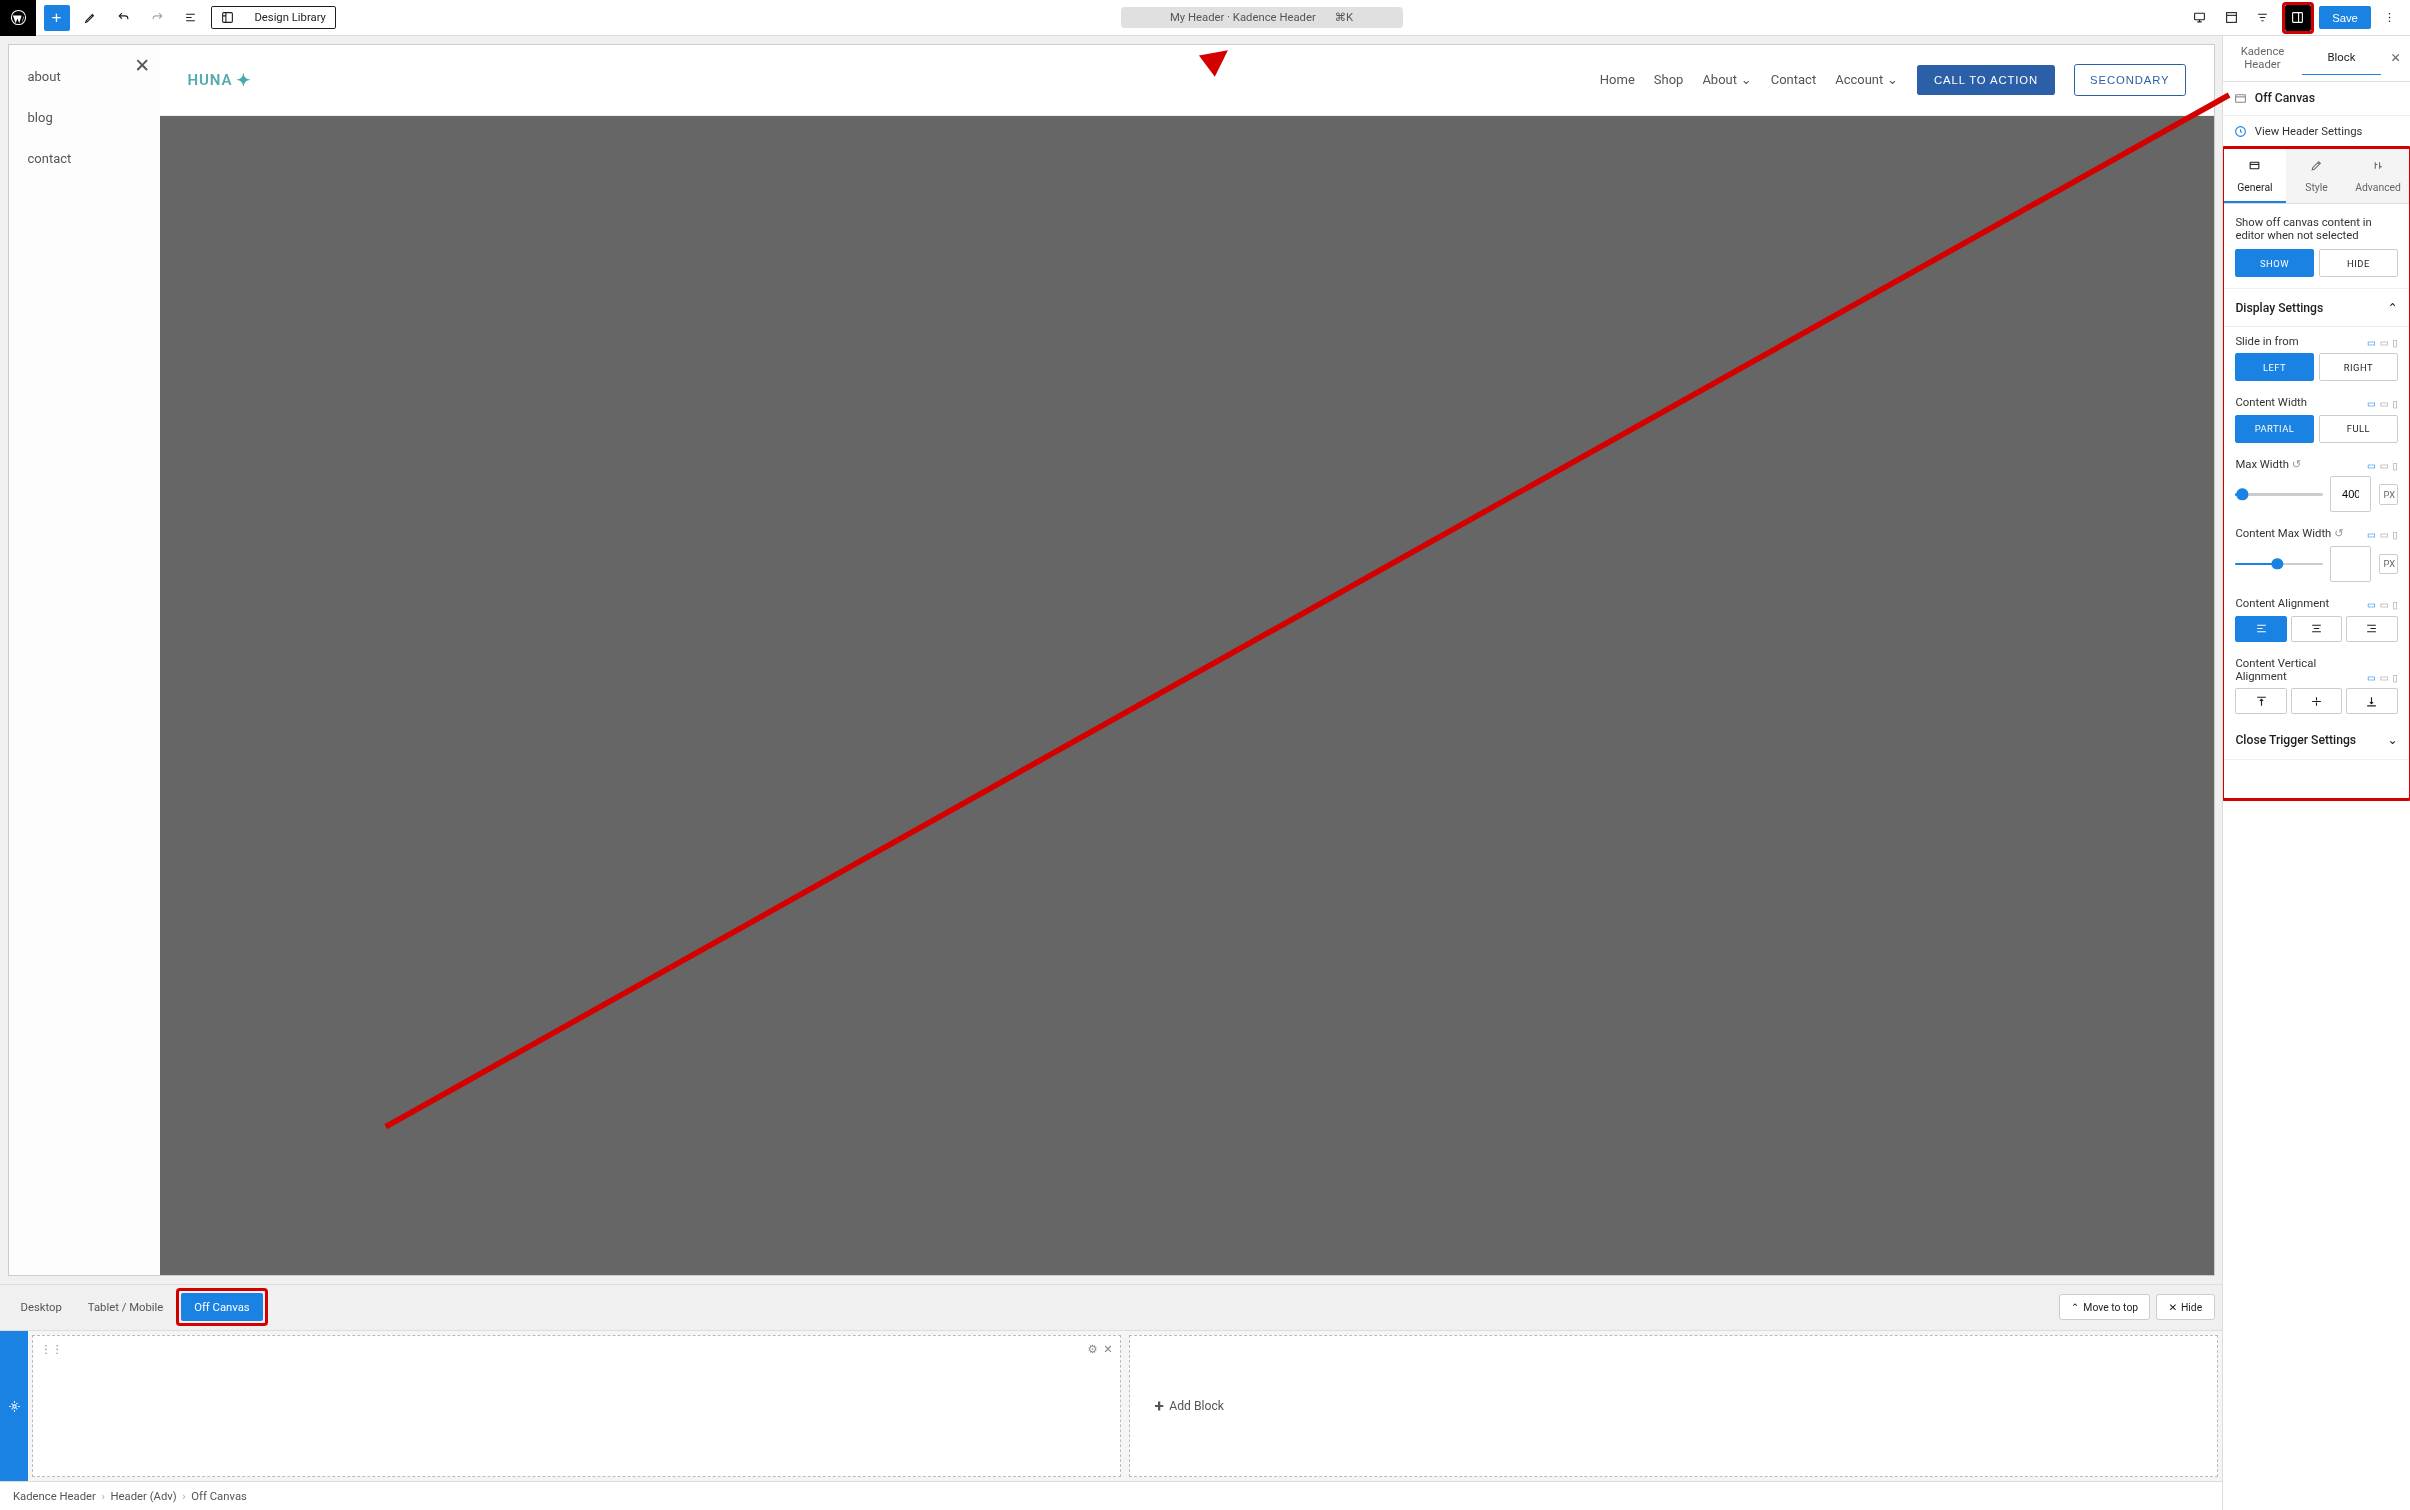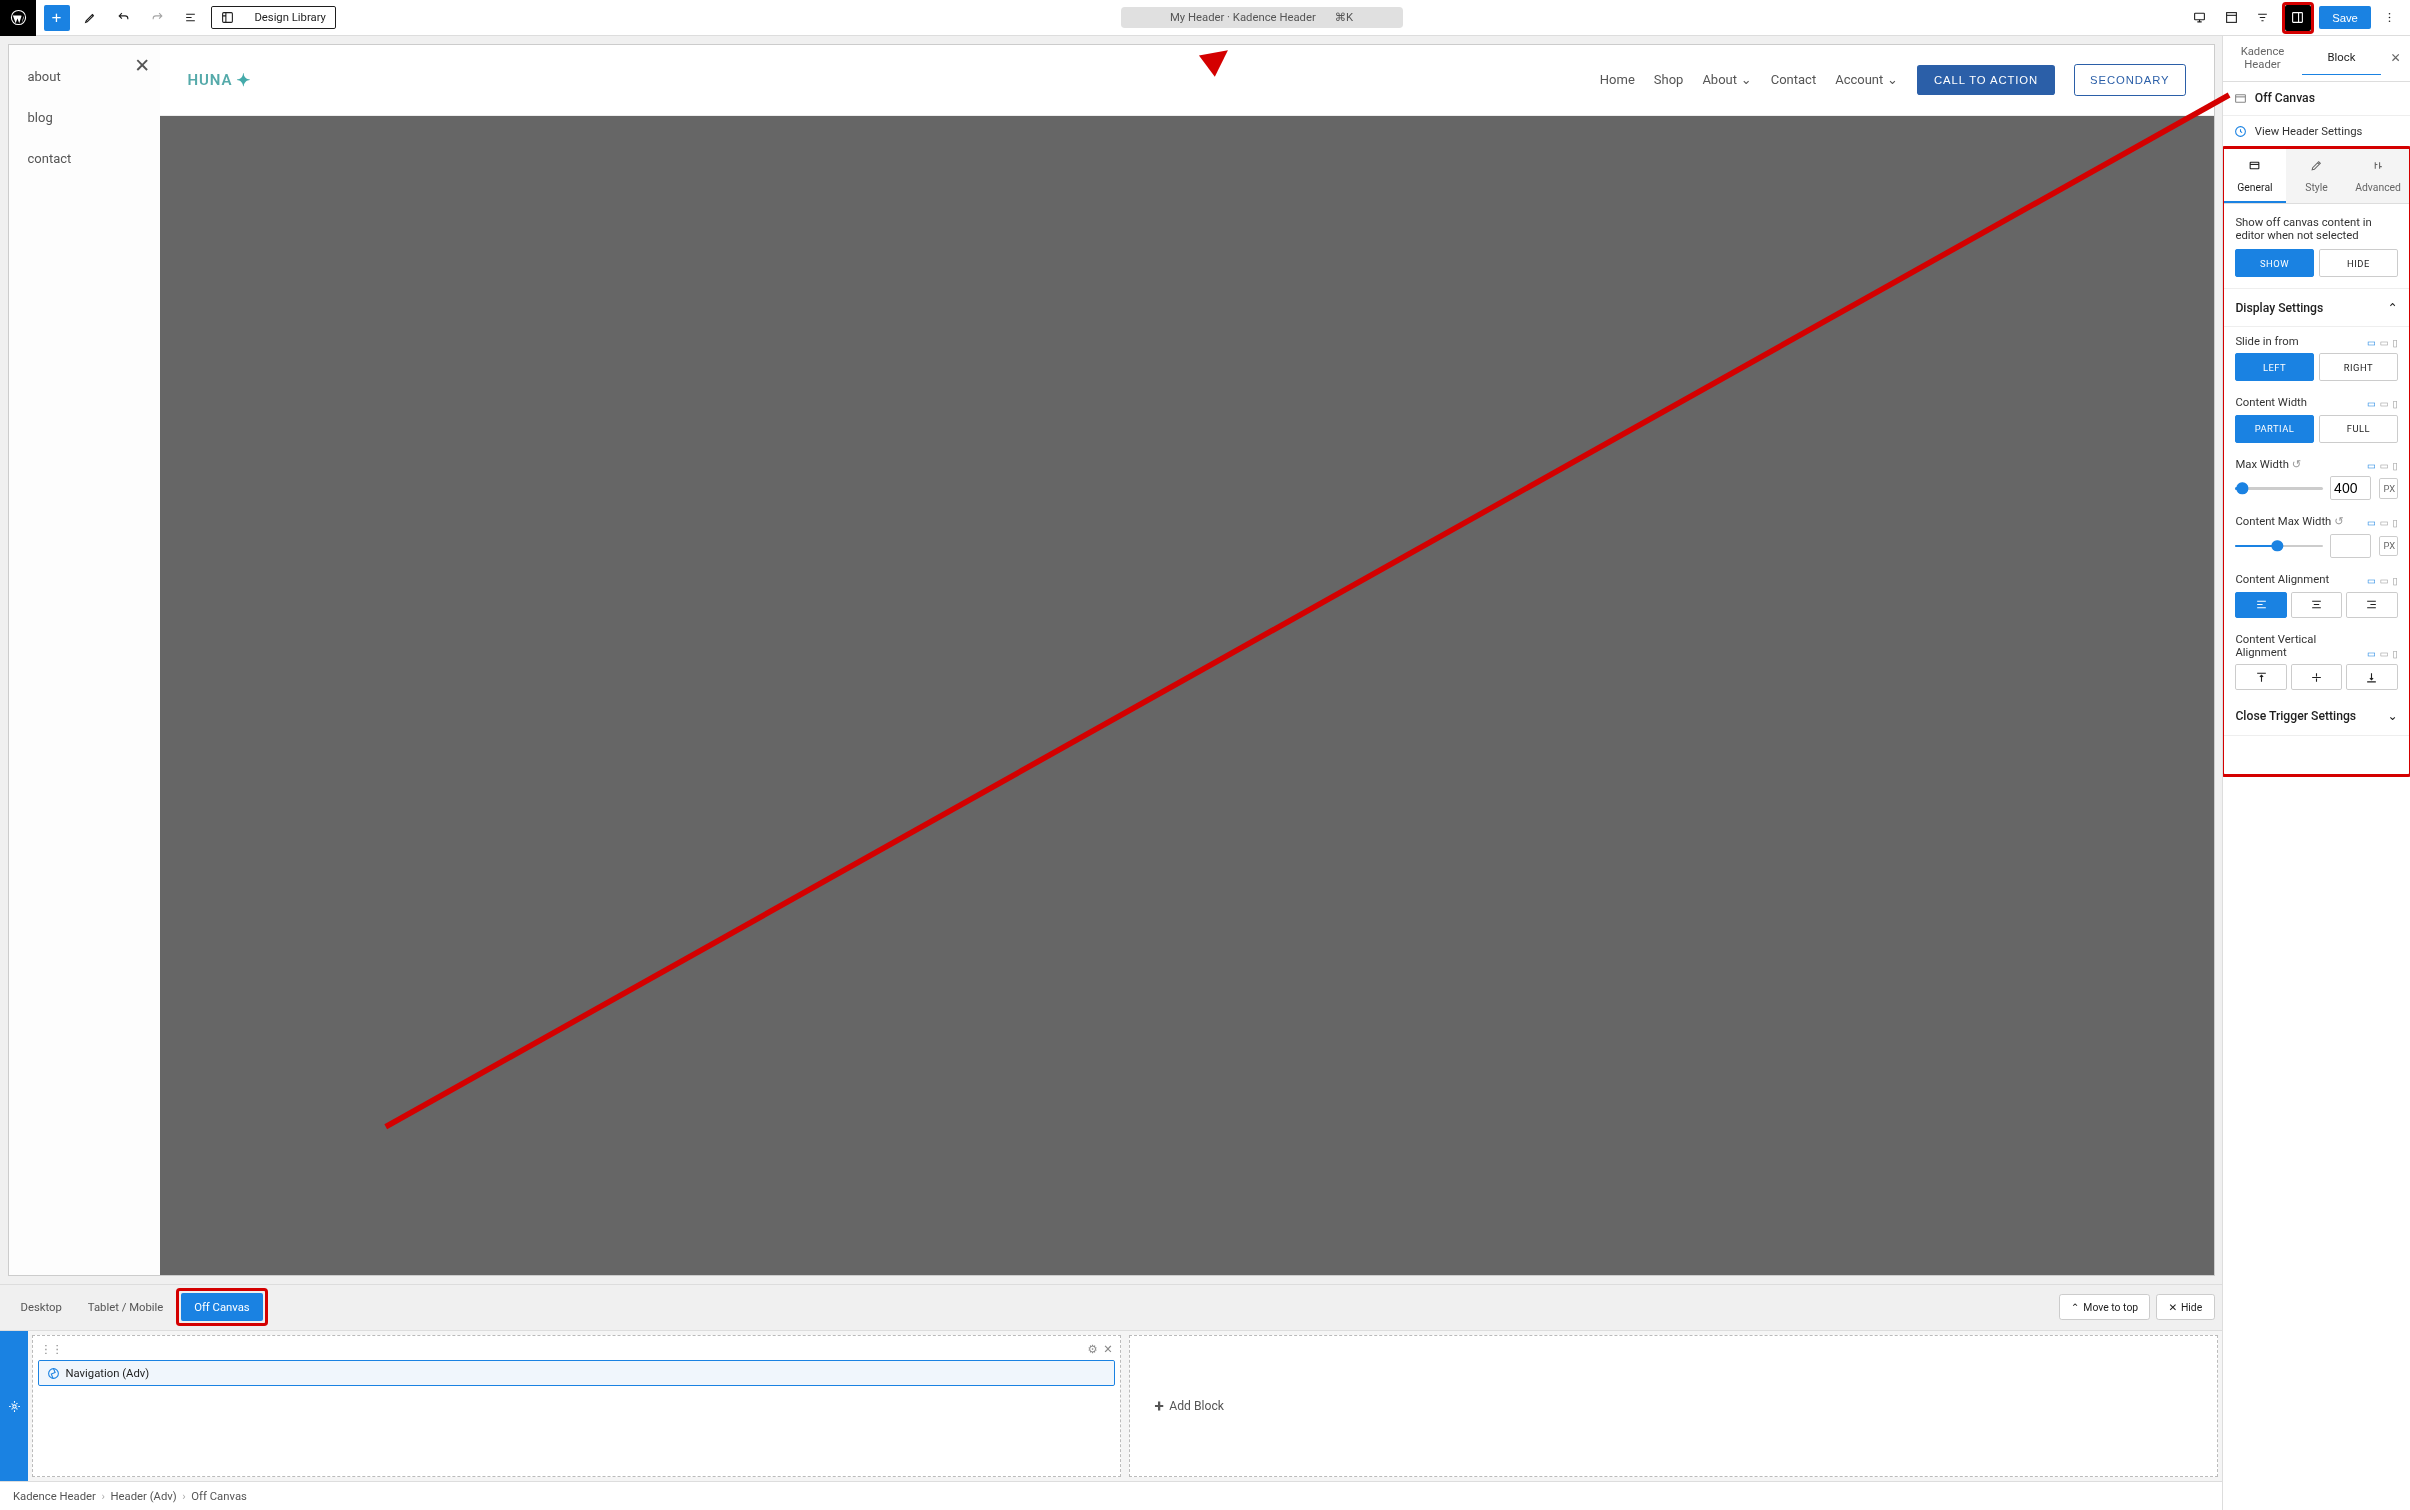--- a/index.html
+++ b/index.html
@@ -73,21 +73,21 @@
 
 .section-header { display: flex; justify-content: space-between; align-items: center; padding: 11.3px; font-size: 12.2px; font-weight: 500; cursor: pointer; border-bottom: 0.9px solid #eee; }
 .field-row { padding: 7.5px 11.3px; }
 .field-label { display: flex; justify-content: space-between; align-items: flex-end; font-size: 11.3px; margin-bottom: 5.6px; color: #333; }
 .device-icons { display: flex; gap: 3.8px; font-size: 9.4px; color: #999; }
 .device-icons .blue { color: #1a82e2; }
 .slider-row { display: flex; align-items: center; gap: 7.5px; }
 .slider { flex: 1; height: 2.8px; background: #ccc; position: relative; border-radius: 2.8px; }
 .slider-fill { position: absolute; height: 100%; background: #1a82e2; border-radius: 2.8px; }
 .slider-thumb { position: absolute; width: 11.3px; height: 11.3px; background: #1a82e2; border-radius: 50%; top: 50%; transform: translate(-50%, -50%); }
-.num-input { width: 41px; padding: 3px; border: 0.9px solid #ccc; border-radius: 1.9px; font-size: 14px; }
+.num-input { width: 41px; padding: 11px; border: 0.9px solid #ccc; border-radius: 1.9px; font-size: 11px; }
 .unit-box { padding: 3.8px 3.8px; border: 0.9px solid #ccc; border-radius: 1.9px; font-size: 9.4px; color: #666; width: 19px; text-align: center; }
 .align-row { display: flex; gap: 3.8px; }
 .align-btn { flex: 1; padding: 5.6px 0; border: 0.9px solid #ccc; background: #fff; cursor: pointer; display: flex; justify-content: center; align-items: center; border-radius: 1.9px; }
 .align-btn.active { background: #1a82e2; color: #fff; border-color: #1a82e2; }
 
 
 .arrow-overlay { position: absolute; pointer-events: none; z-index: 1000; }
 
 svg.icon { width: 17px; height: 17px; }
 svg.icon-sm { width: 13px; height: 13px; }
@@ -232,27 +232,20 @@
               <path d="M12 2v3m0 14v3m10-10h-3M5 12H2m15.4-6.4l-2.1 2.1M8.7 15.3l-2.1 2.1m10.8 0l-2.1-2.1M8.7 8.7L6.6 6.6"></path>
             </svg>
         </div>
         <div class="block-cells">
           <div class="block-cell">
             <div class="block-cell-header">
               <span style="margin-right:auto;cursor:grab">⋮⋮</span>
               <span>⚙</span>
               <span>✕</span>
             </div>
-            <div class="nav-adv-row">
-              <svg class="icon-sm" viewBox="0 0 24 24" fill="none" stroke="#1a82e2" stroke-width="2">
-                  <circle cx="12" cy="12" r="9"></circle>
-                  <path d="M12 3l3 7-7 3 3 8"></path>
-                </svg>
-              <span>Navigation (Adv)</span>
-            </div>
           </div>
           <div class="block-cell" style="justify-content:center;align-items:flex-start">
             <div class="add-block-cta">
               <span style="font-size:17px;font-weight:bold">+</span>
               <span>Add Block</span>
             </div>
           </div>
         </div>
       </div>
 

